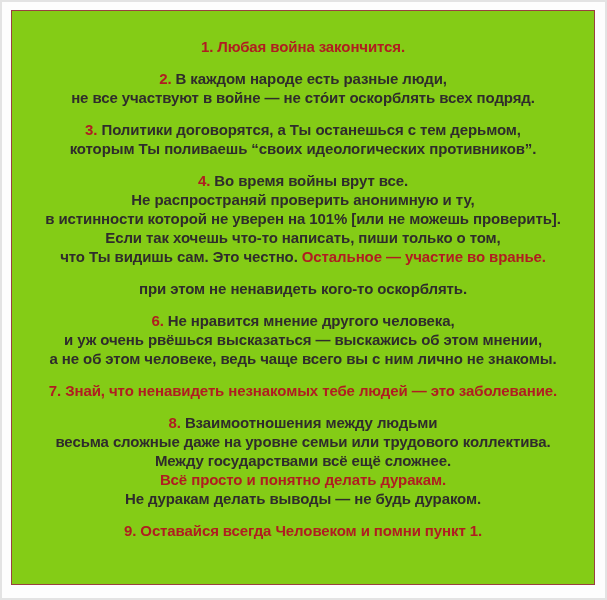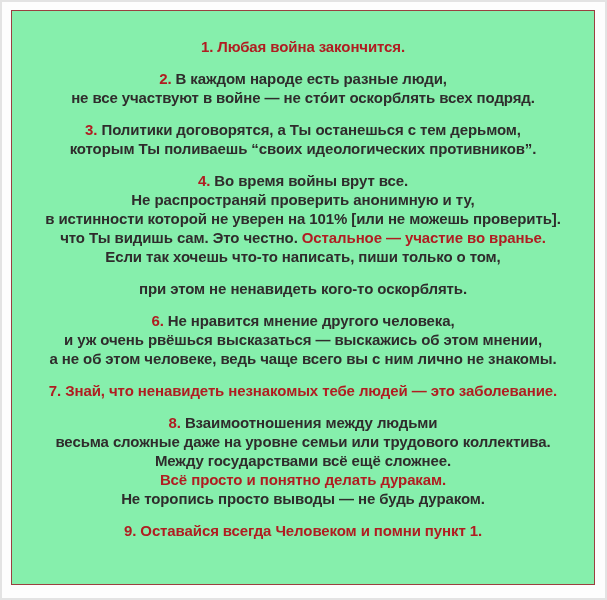--- a/index.html
+++ b/index.html
@@ -21,21 +21,21 @@
     border: 2px solid #e3e3e3;
     overflow: hidden;
   }
   .frame {
     position: absolute;
     left: 9px;
     top: 8px;
     right: 10px;
     bottom: 13px;
     border: 1px solid #9a4040;
-    background: #86efac;
+    background: #84cc16;
   }
   .content {
     box-sizing: border-box;
     width: 100%;
     height: 100%;
     padding: 26px 14px 0 14px;
     text-align: center;
     font-weight: bold;
     font-size: 15px;
     line-height: 19px;
@@ -69,39 +69,39 @@
           <div class="line"><span class="dark">не все участвуют в войне — не сто́ит оскорблять всех подряд.</span></div>
         </div>
         <div class="rule">
           <div class="line"><span class="red">3. </span><span class="dark">Политики договорятся, а Ты останешься с тем дерьмом,</span></div>
           <div class="line"><span class="dark">которым Ты поливаешь “своих идеологических противников”.</span></div>
         </div>
         <div class="rule">
           <div class="line"><span class="red">4. </span><span class="dark">Во время войны врут все.</span></div>
           <div class="line"><span class="dark">Не распространяй проверить анонимную и ту,</span></div>
           <div class="line"><span class="dark">в истинности которой не уверен на 101% [или не можешь проверить].</span></div>
+          <div class="line"><span class="dark">Если так хочешь что-то написать, пиши только о том,</span></div>
           <div class="line"><span class="dark">что Ты видишь сам. Это честно. </span><span class="red">Остальное — участие во вранье.</span></div>
-          <div class="line"><span class="dark">Если так хочешь что-то написать, пиши только о том,</span></div>
         </div>
         <div class="rule">
           <div class="line"><span class="dark">при этом не ненавидеть кого-то оскорблять.</span></div>
         </div>
         <div class="rule">
           <div class="line"><span class="red">6. </span><span class="dark">Не нравится мнение другого человека,</span></div>
           <div class="line"><span class="dark">и уж очень рвёшься высказаться — выскажись об этом мнении,</span></div>
           <div class="line"><span class="dark">а не об этом человеке, ведь чаще всего вы с ним лично не знакомы.</span></div>
         </div>
         <div class="rule">
           <div class="line"><span class="red">7. Знай, что ненавидеть незнакомых тебе людей — это заболевание.</span></div>
         </div>
         <div class="rule">
           <div class="line"><span class="red">8. </span><span class="dark">Взаимоотношения между людьми</span></div>
           <div class="line"><span class="dark">весьма сложные даже на уровне семьи или трудового коллектива.</span></div>
           <div class="line"><span class="dark">Между государствами всё ещё сложнее.</span></div>
           <div class="line"><span class="red">Всё просто и понятно делать дуракам.</span></div>
-          <div class="line"><span class="dark">Не торопись просто выводы — не будь дураком.</span></div>
+          <div class="line"><span class="dark">Не дуракам делать выводы — не будь дураком.</span></div>
         </div>
         <div class="rule">
           <div class="line"><span class="red">9. Оставайся всегда Человеком и помни пункт 1.</span></div>
         </div>
       </div>
   </div>
 </div>
 
 </body></html>

